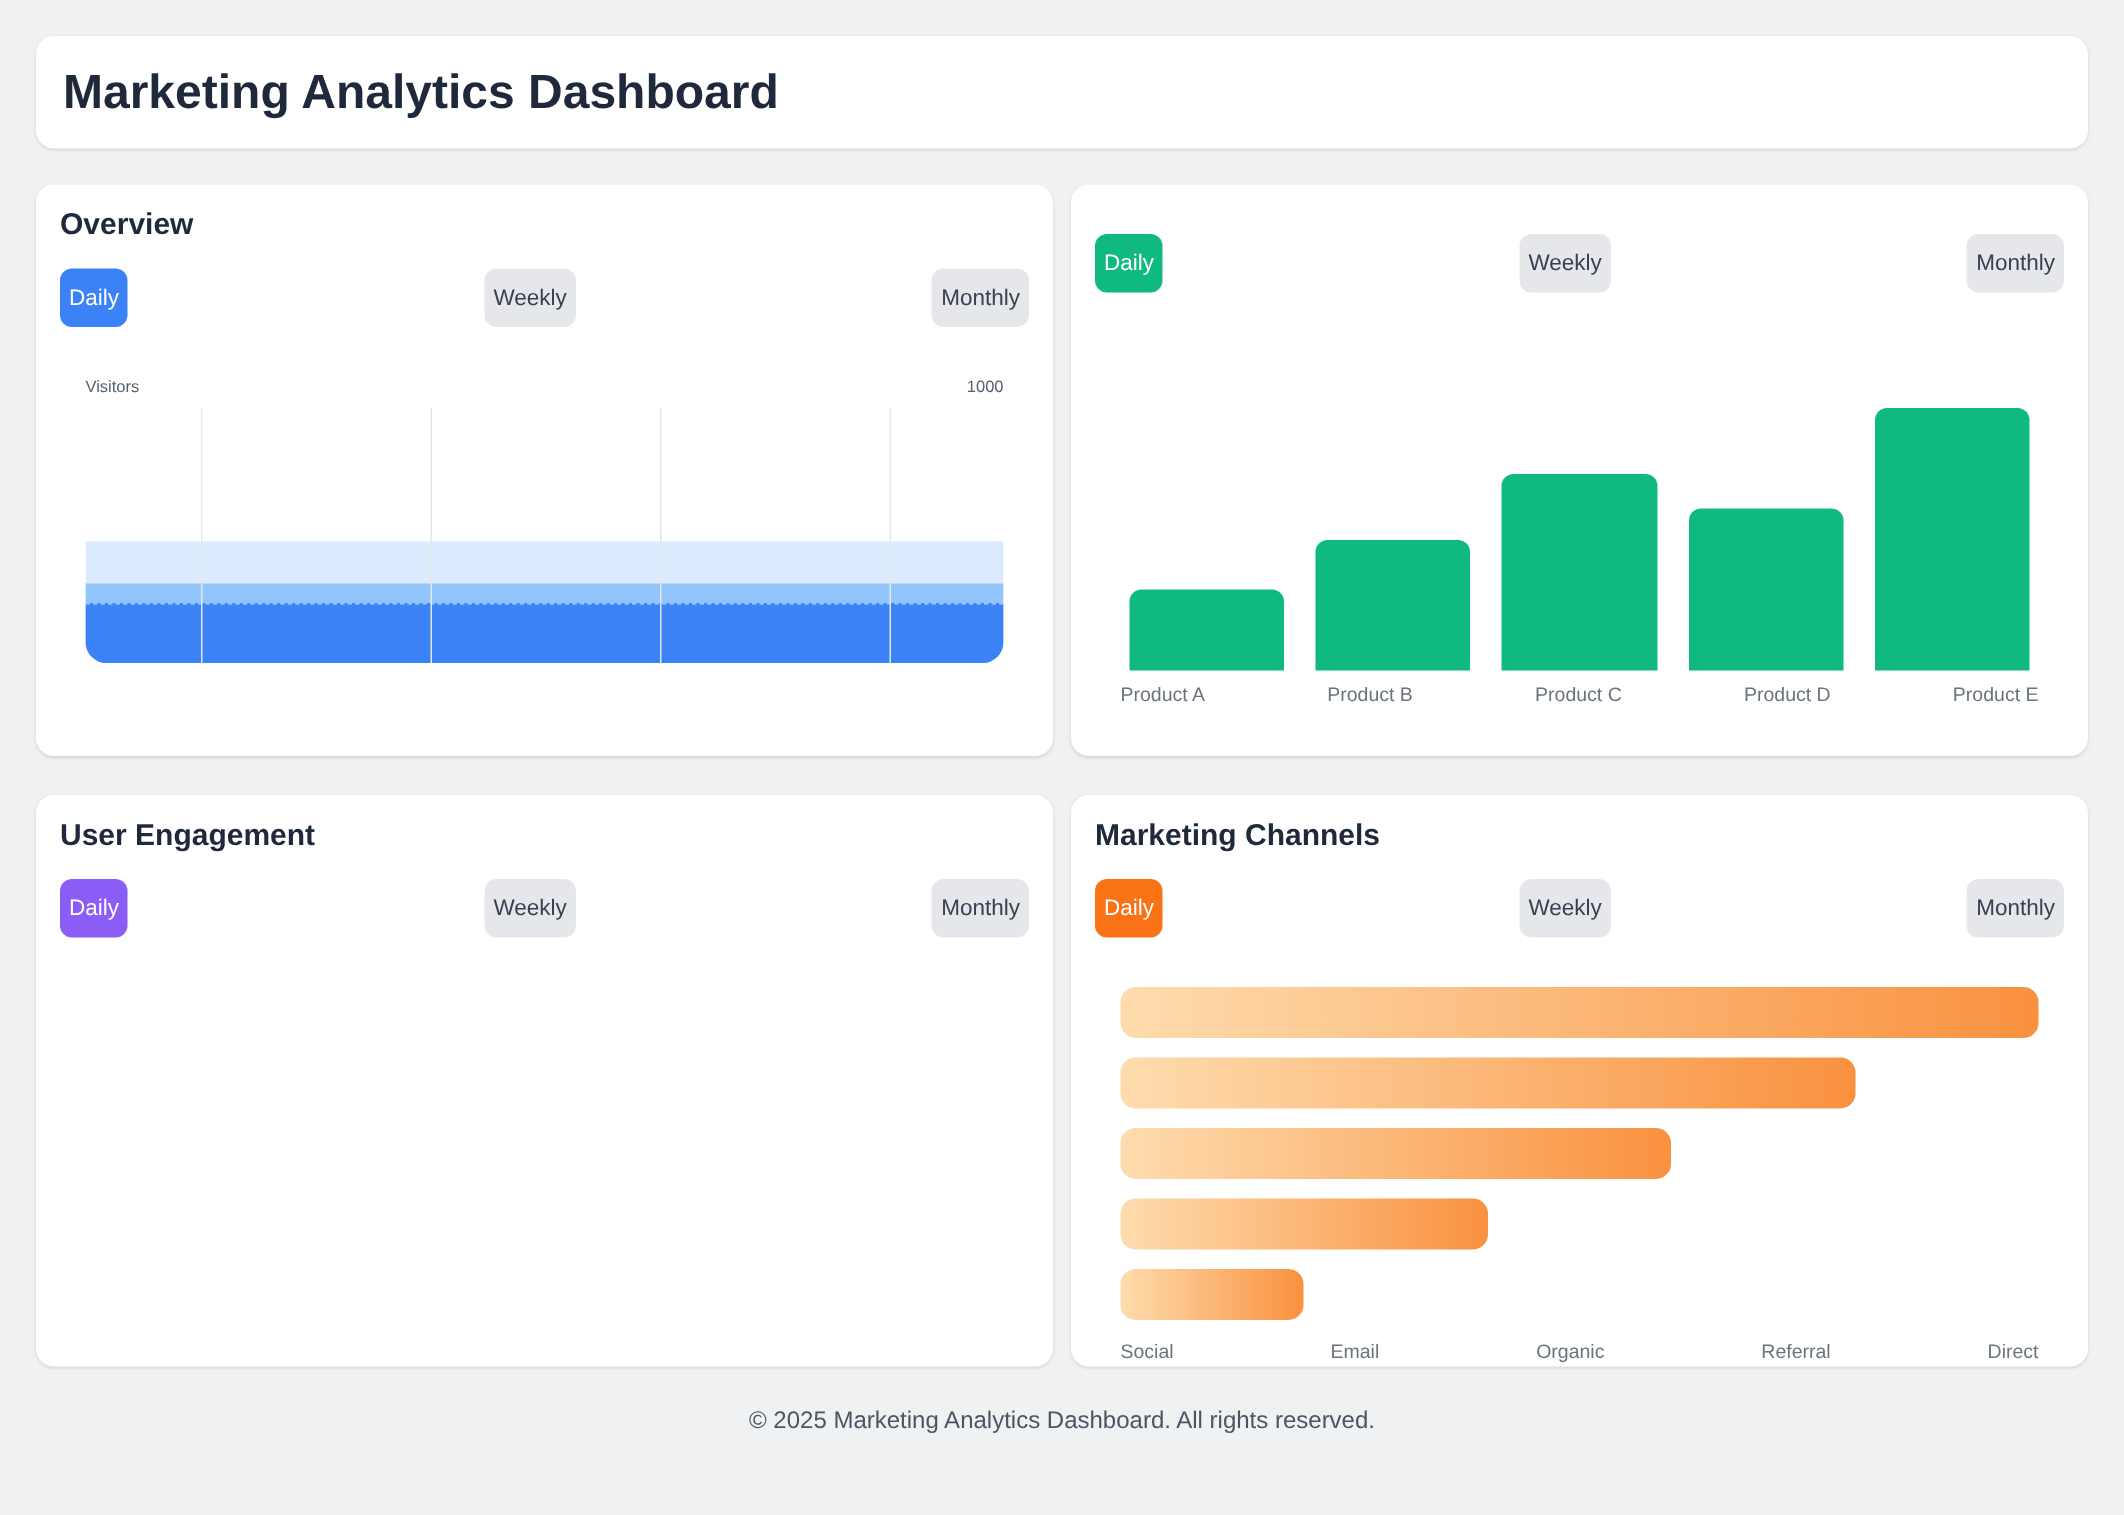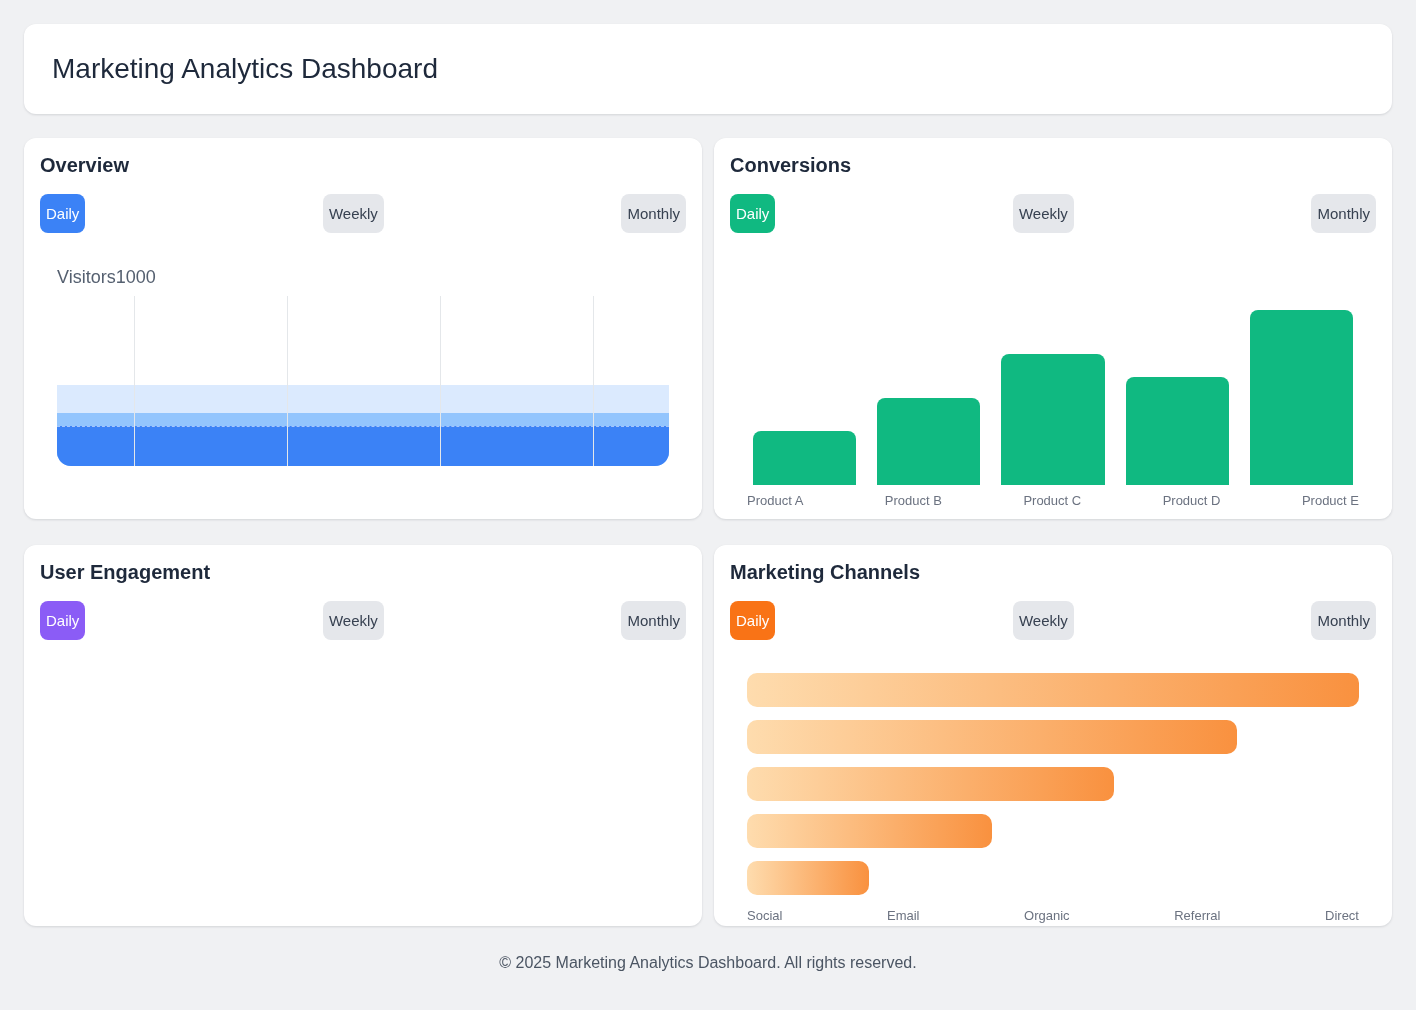--- a/index.html
+++ b/index.html
@@ -10,40 +10,40 @@
     font-family:"Liberation Sans", sans-serif;
     color:#1e293b;
   }
   .page { padding:24px 24px 0; }
 
   .card {
     background:#ffffff; border-radius:12px;
     box-shadow:0 1px 3px rgba(16,24,40,.08), 0 1px 2px rgba(16,24,40,.05);
   }
   .header-card { padding:17px 16px; margin-bottom:24px; }
-  .header-card h1 { margin:12px; font-size:28px; font-weight:400; color:#1e293b; }
+  .header-card h1 { margin:2px; font-size:32px; font-weight:700; color:#1e293b; }
 
   .grid { display:grid; grid-template-columns:1fr 1fr; gap:26px 12px; }
   .panel { height:381px; padding:16px; position:relative; }
   .panel h2 { margin:0; font-size:20px; font-weight:700; color:#1e293b; }
 
   .btn-row { display:flex; justify-content:space-between; margin-top:17px; }
   .pill {
     border:none; border-radius:8px; padding:10px 6px;
     font-family:Liberation Sans, sans-serif; font-size:15px; line-height:19px;
     background:#e5e7eb; color:#374151; cursor:pointer;
   }
   .pill.blue   { background:#3b82f6; color:#fff; }
   .pill.green  { background:#10b981; color:#fff; }
   .pill.purple { background:#8b5cf6; color:#fff; }
   .pill.orange { background:#f97316; color:#fff; }
 
   
   .ov-chart { margin:34px 17px 0; }
-  .ov-head { display:flex; font-size:18px; color:#556070; }
+  .ov-head { display:flex; justify-content:space-between; font-size:11px; color:#556070; }
   .ov-plot {
     position:relative; height:170px; margin-top:8px;
     border-radius:0 0 14px 14px; overflow:hidden;
   }
   .gl { position:absolute; top:0; bottom:0; width:1px; background:#e4e7ea; z-index:3; }
   .gl.g1{left:12.5%} .gl.g2{left:37.5%} .gl.g3{left:62.5%} .gl.g4{left:87.5%}
   .band { position:absolute; left:0; right:0; bottom:0; z-index:1; }
   .band.dashed-top { border-top:1px dashed rgba(255,255,255,.55); }
   .axis-row { display:flex; justify-content:space-between; font-size:13px; color:#6b7280; }
   .ov-labels { margin-top:9px; }
@@ -96,21 +96,20 @@
           <div class="gl g3"></div>
           <div class="gl g4"></div>
         <div class="band" style="background: rgb(219, 234, 254); height: 81px;"></div>
             <div class="band" style="background: rgb(147, 197, 253); height: 53px;"></div>
             <div class="band dashed-top" style="background: rgb(59, 130, 246); height: 40px;"></div>
           </div>
       </div>
     </section>
 
     <section class="card panel">
-      <h2>Conversions</h2>
       <div class="btn-row">
         <button class="pill green">Daily</button>
         <button class="pill">Weekly</button>
         <button class="pill">Monthly</button>
       </div>
       <div class="cv-plot">
           <div class="cv-bar" style="background: rgb(16, 185, 129); height: 31%;"></div>
           <div class="cv-bar" style="background: rgb(16, 185, 129); height: 50%;"></div>
           <div class="cv-bar" style="background: rgb(16, 185, 129); height: 75%;"></div>
           <div class="cv-bar" style="background: rgb(16, 185, 129); height: 62%;"></div>

